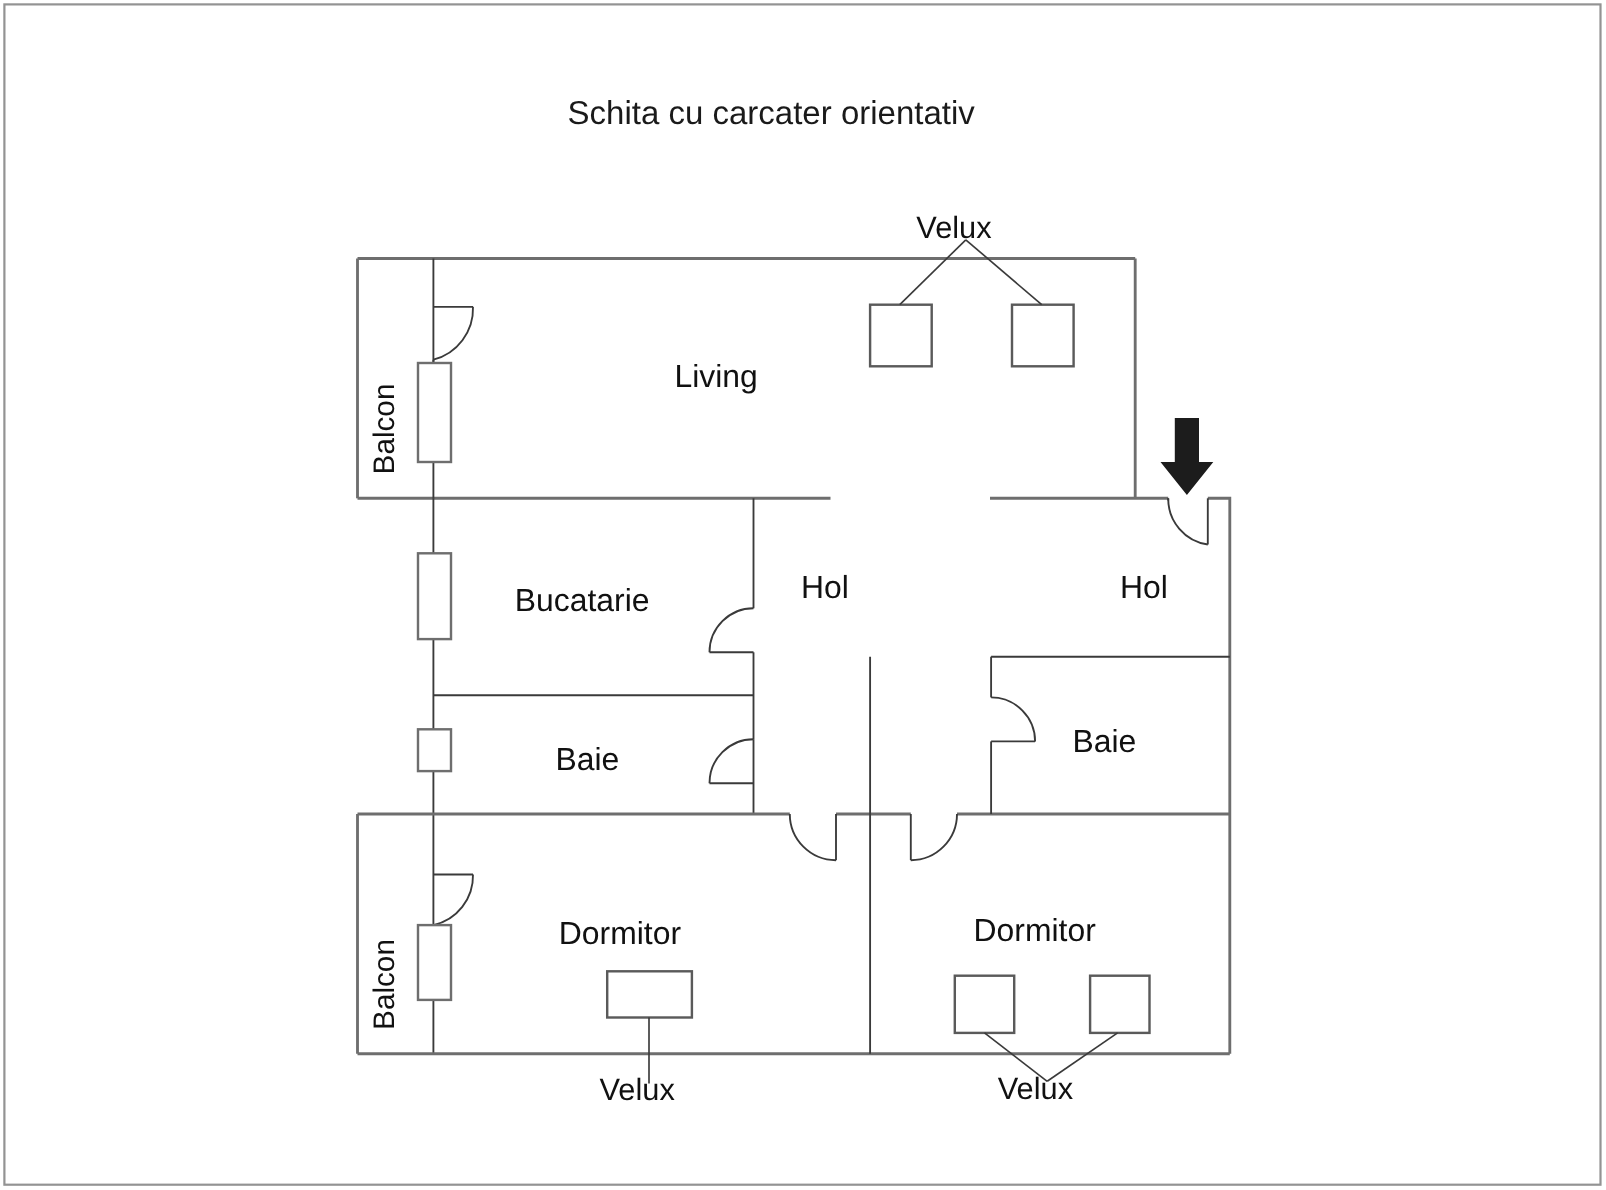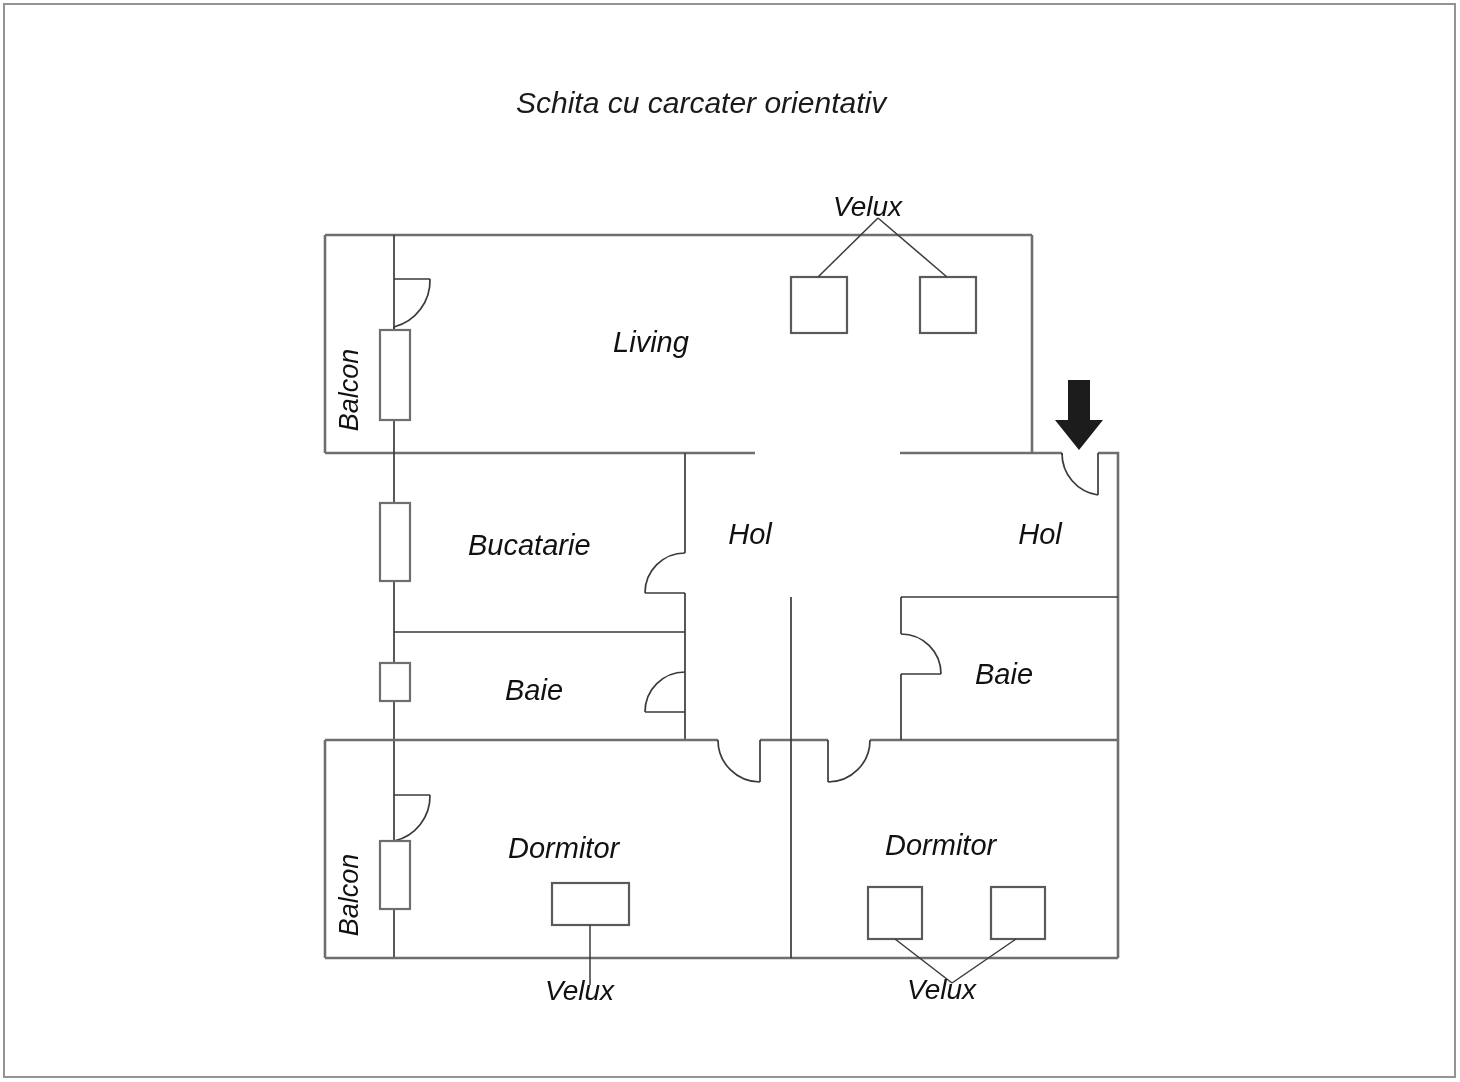--- a/index.html
+++ b/index.html
@@ -12,21 +12,20 @@
     height: 1082px;
     font-family: "Liberation Sans", sans-serif;
     overflow: hidden;
   }
   #page {
     position: relative;
     width: 1460px;
     height: 1082px;
     background: #ffffff;
     box-sizing: border-box;
-    font-style: italic;
   }
   #page-border {
     position: absolute;
     left: 3px;
     top: 3px;
     width: 1453px;
     height: 1075px;
     border: 2px solid #939393;
     box-sizing: border-box;
     pointer-events: none;

